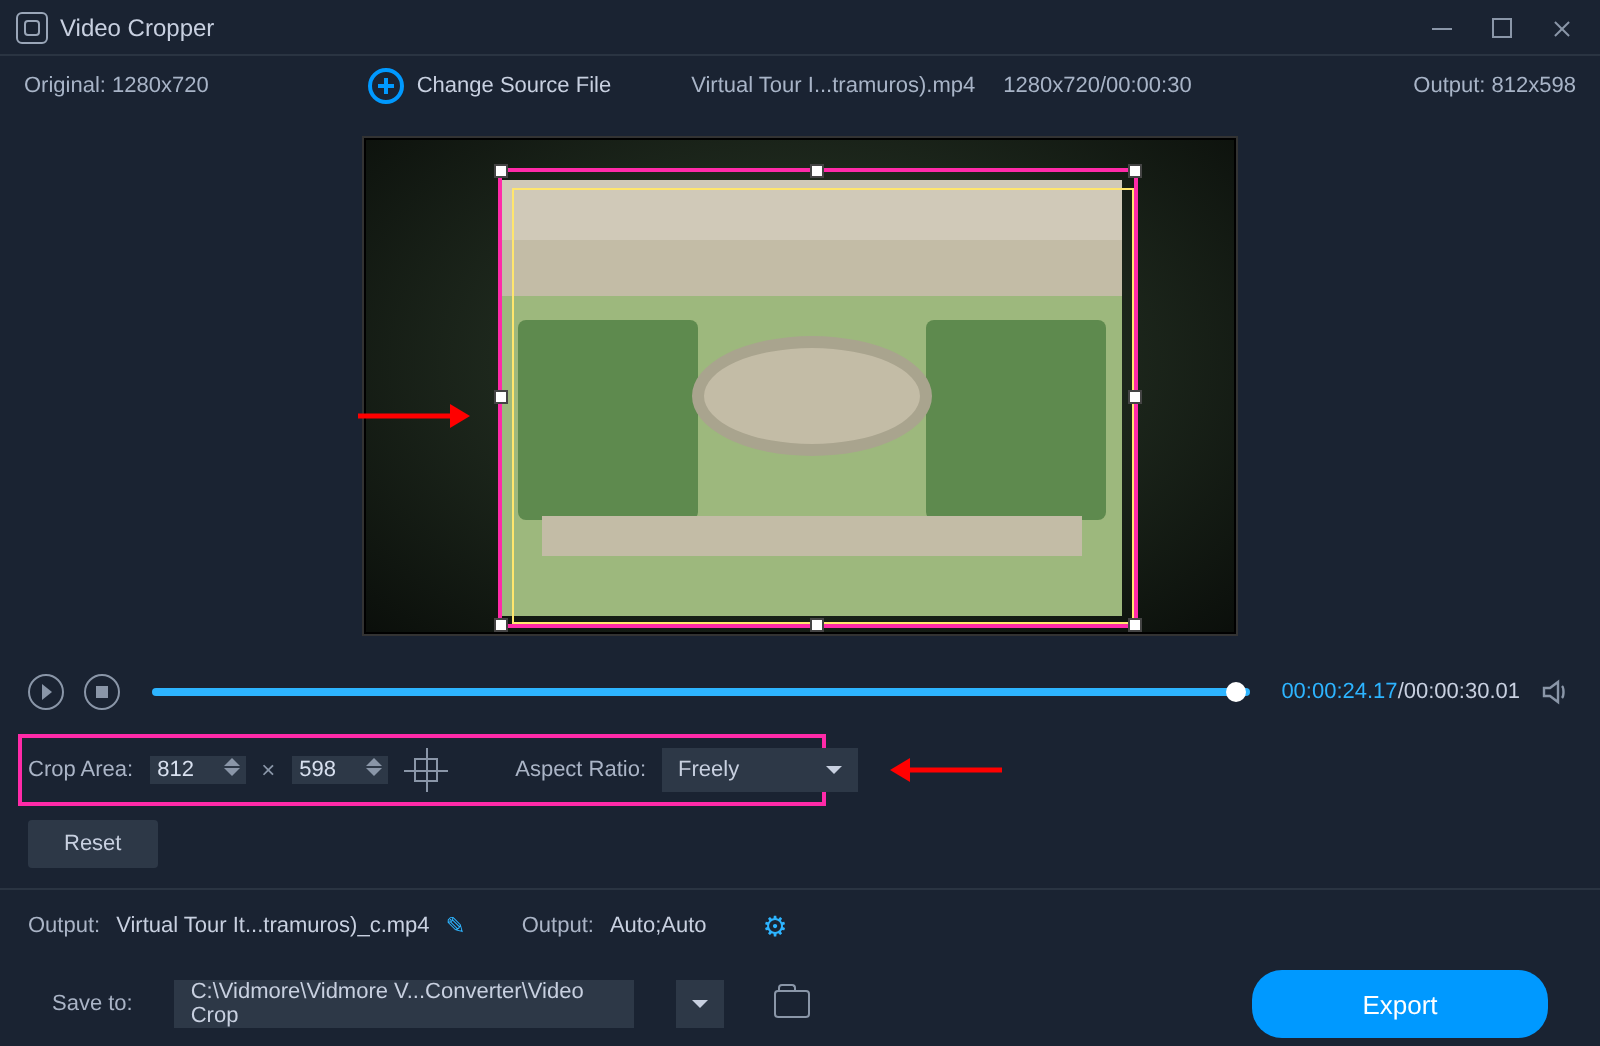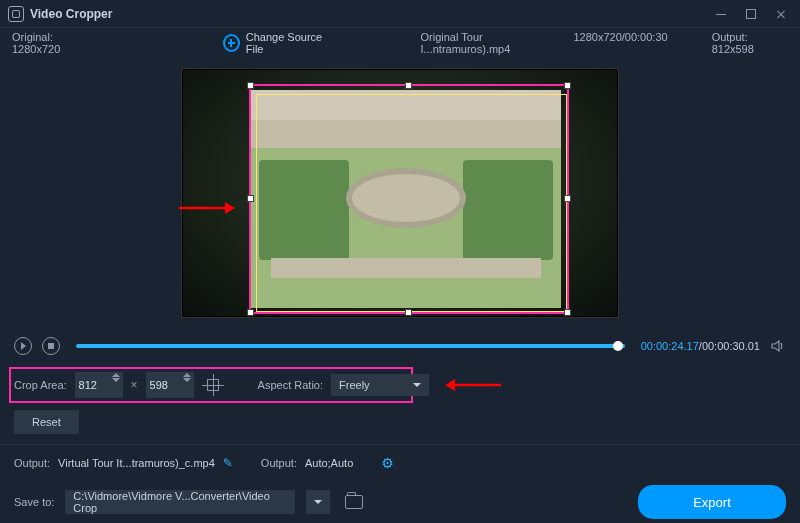--- a/index.html
+++ b/index.html
@@ -1,30 +1,30 @@
 <!DOCTYPE html>
 <html><head>
 <meta charset="utf-8">
 <style>
 * { margin: 0; padding: 0; box-sizing: border-box; font-family: -apple-system, "Segoe UI", Arial, sans-serif; }
 body { background: #1a2332; color: #c8d0e0; width: 800px; height: 523px; overflow: hidden; font-size: 12px; }
 
 .titlebar { height: 28px; background: #1a2332; display: flex; align-items: center; padding: 0 8px; border-bottom: 1px solid #2a3442; }
 .titlebar .app-icon { width: 16px; height: 16px; border: 1.5px solid #9aa6b8; border-radius: 3px; position: relative; margin-right: 6px; }
 .titlebar .app-icon::after { content: ""; position: absolute; left: 3px; top: 3px; right: 3px; bottom: 3px; border: 1.5px solid #9aa6b8; border-radius: 2px; }
-.titlebar .title { color: #c8d0e0; font-size: 12px; font-weight: bold; }
+.titlebar .title { color: #c8d0e0; font-size: 12px; }
 .titlebar .win-controls { margin-left: auto; display: flex; gap: 16px; padding-right: 4px; }
 .titlebar .wc { width: 14px; height: 14px; position: relative; cursor: pointer; }
 .wc.min::after { content: ""; position: absolute; left: 2px; right: 2px; top: 50%; border-top: 1px solid #8a96a8; }
 .wc.max::after { content: ""; position: absolute; left: 2px; right: 2px; top: 2px; bottom: 2px; border: 1px solid #8a96a8; }
 .wc.close::before, .wc.close::after { content: ""; position: absolute; left: 2px; right: 2px; top: 50%; border-top: 1px solid #8a96a8; }
 .wc.close::before { transform: rotate(45deg); }
 .wc.close::after { transform: rotate(-45deg); }
 
-.toolbar { height: 30px; display: flex; align-items: center; padding: 0 12px; font-size: 11px; color: #a8b4c7; gap: 44px; }
+.toolbar { height: 30px; display: flex; align-items: center; padding: 0 12px; font-size: 11px; color: #a8b4c7; }
 .toolbar .change-src { display: flex; align-items: center; gap: 6px; color: #c8d0e0; margin-left: 80px; cursor: pointer; }
 .plus-circ { width: 18px; height: 18px; border-radius: 50%; border: 2px solid #0099ff; position: relative; }
 .plus-circ::before { content: ""; position: absolute; left: 3px; right: 3px; top: 50%; border-top: 2px solid #0099ff; transform: translateY(-50%); }
 .plus-circ::after { content: ""; position: absolute; top: 3px; bottom: 3px; left: 50%; border-left: 2px solid #0099ff; transform: translateX(-50%); }
 .toolbar .file-label { margin-left: 40px; display: flex; gap: 14px; }
 .toolbar .output-size { margin-left: auto; }
 
 .stage { height: 270px; display: flex; align-items: center; justify-content: center; position: relative; }
 .video-frame { width: 436px; height: 248px; background: #2a3a2a; position: relative; border: 1px solid #000; box-shadow: 0 0 0 1px #333; }
 .vf-dim { position: absolute; inset: 0; background: radial-gradient(ellipse at 50% 45%, rgba(150,170,120,0.05), rgba(0,0,0,0.75)); }
@@ -50,42 +50,42 @@
 .pb-btn.stop::after { content: ""; position: absolute; left: 5px; top: 5px; width: 6px; height: 6px; background: #8a96a8; }
 .pb-track { flex: 1; height: 4px; background: #2db4ff; border-radius: 2px; position: relative; margin: 0 6px; }
 .pb-thumb { position: absolute; right: 2px; top: 50%; width: 10px; height: 10px; background: #fff; border-radius: 50%; transform: translateY(-50%); }
 .pb-time { font-size: 11px; }
 .pb-time .cur { color: #2db4ff; text-align: center; }
 .vol-icon { width: 16px; height: 16px; }
 
 .controls { height: 42px; display: flex; align-items: center; padding: 0 14px; gap: 8px; position: relative; }
 .ctrl-highlight { position: absolute; left: 9px; top: 3px; width: 404px; height: 36px; border: 2px solid #ff2aa8; pointer-events: none; }
 .lbl { font-size: 11px; color: #aab4c6; }
-.numbox { background: #2d3847; width: 48px; height: 26px; display: flex; align-items: center; padding: 0 4px; font-size: 11px; position: relative; color: #d8e0ef; }
+.numbox { background: #2d3847; width: 48px; height: 14px; display: flex; align-items: center; padding: 0 4px; font-size: 11px; position: relative; color: #d8e0ef; }
 .numbox .spin { position: absolute; right: 2px; top: 1px; width: 9px; display: flex; flex-direction: column; gap: 1px; }
 .numbox .spin div { width: 0; height: 0; border-left: 4px solid transparent; border-right: 4px solid transparent; cursor: pointer; }
 .numbox .spin .up { border-bottom: 4px solid #8a96a8; }
 .numbox .spin .dn { border-top: 4px solid #8a96a8; }
 .mult { color: #8a96a8; }
 .center-icon { width: 22px; height: 22px; position: relative; cursor: pointer; }
 .center-icon::before { content: ""; position: absolute; left: 0; right: 0; top: 50%; border-top: 1px solid #8a96a8; }
 .center-icon::after { content: ""; position: absolute; top: 0; bottom: 0; left: 50%; border-left: 1px solid #8a96a8; }
 .center-icon .box { position: absolute; left: 5px; top: 5px; right: 5px; bottom: 5px; border: 1px solid #8a96a8; }
 .aspect-sel { background: #2d3847; height: 22px; width: 98px; display: flex; align-items: center; padding: 0 8px; font-size: 11px; position: relative; cursor: pointer; }
 .aspect-sel .caret { position: absolute; right: 8px; top: 50%; width: 0; height: 0; border-left: 4px solid transparent; border-right: 4px solid transparent; border-top: 4px solid #c8d0e0; transform: translateY(-50%); }
 .arrow-red.a2 { position: static; margin-left: 8px; }
 
 .buttons-row { height: 32px; display: flex; align-items: center; padding: 0 14px; }
 .btn-dark { background: #2d3847; height: 24px; padding: 0 18px; display: flex; align-items: center; font-size: 11px; color: #c8d0e0; cursor: pointer; border-radius: 2px; }
 
 .output-row { height: 36px; display: flex; align-items: center; padding: 0 14px; gap: 8px; border-top: 1px solid #2a3442; margin-top: 6px; font-size: 11px; }
 .edit-pen { color: #2db4ff; font-size: 12px; cursor: pointer; }
 .gear-icon { color: #2db4ff; font-size: 14px; cursor: pointer; }
 
-.save-row { height: 44px; display: flex; align-items: center; padding: 0 14px; gap: 11px; font-size: 11px; }
+.save-row { height: 44px; display: flex; align-items: center; padding: 0 26px; gap: 21px; font-size: 11px; }
 .path-box { background: #2d3847; height: 24px; width: 230px; display: flex; align-items: center; padding: 0 8px; color: #c8d0e0; }
 .path-dd { background: #2d3847; height: 24px; width: 24px; display: flex; align-items: center; justify-content: center; cursor: pointer; }
 .path-dd .caret { width: 0; height: 0; border-left: 4px solid transparent; border-right: 4px solid transparent; border-top: 4px solid #c8d0e0; }
 .folder-icon { width: 18px; height: 14px; border: 1.5px solid #8a96a8; border-radius: 2px; position: relative; cursor: pointer; margin-left: 4px; }
 .folder-icon::before { content: ""; position: absolute; left: 1px; top: -4px; width: 7px; height: 3px; border: 1.5px solid #8a96a8; border-bottom: none; border-radius: 2px 2px 0 0; }
 .export-btn { margin-left: auto; background: #0099ff; color: #fff; height: 34px; width: 148px; display: flex; align-items: center; justify-content: center; font-size: 13px; border-radius: 15px; cursor: pointer; }
 </style>
 </head>
 <body>
 
@@ -99,21 +99,21 @@
   </div>
 </div>
 
 <div class="toolbar">
   <span><span>Original:</span> <span>1280x720</span></span>
   <div class="change-src">
     <div class="plus-circ"></div>
     <span>Change Source File</span>
   </div>
   <div class="file-label">
-    <span>Original Tour I...ntramuros).mp4</span>
+    <span>Virtual Tour I...tramuros).mp4</span>
     <span>1280x720/00:00:30</span>
   </div>
   <span class="output-size"><span>Output:</span> <span>812x598</span></span>
 </div>
 
 <div class="stage">
   <div class="video-frame">
     <div class="vf-dim"></div>
     <div class="vf-scene">
       <div class="path"></div>

